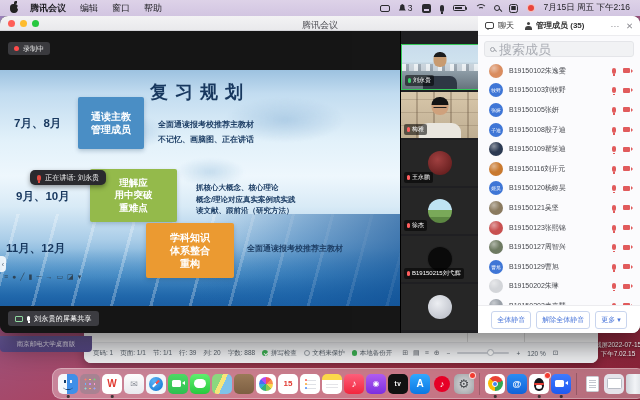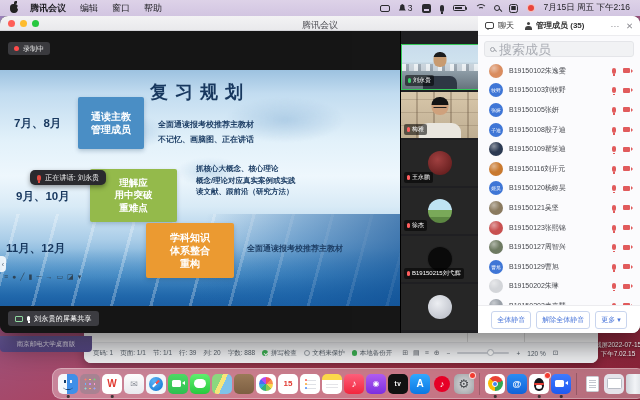--- a/index.html
+++ b/index.html
@@ -72,21 +72,21 @@
 .p1{left:14px;top:46px}.p2{left:16px;top:119px}.p3{left:6px;top:171px}
 .sbox{position:absolute;display:flex;flex-direction:column;align-items:center;justify-content:center;
 color:#fff;font-weight:bold;text-align:center;border-radius:2px;box-shadow:0 2px 4px rgba(20,60,100,.25)}
 .sbox div{line-height:13px;font-size:10px}
 .b1{left:78px;top:27px;width:66px;height:52px;background:#4a8ec5}
 .b2{left:90px;top:99px;width:87px;height:53px;background:#94ba4b}
 .b2 div{line-height:12.5px;font-size:9.5px}
 .b3{left:146px;top:153px;width:88px;height:55px;background:#eb9a31}
 .notes{position:absolute;color:#1e3f66;font-weight:600;white-space:nowrap}
 .n1{left:158px;top:47px;font-size:8px}.n1 div{line-height:15px}
-.n2{left:196px;top:93px;font-size:7.5px}.n2 div{line-height:11.5px}
+.n2{left:196px;top:112px;font-size:7.5px}.n2 div{line-height:11.5px}
 .n3{left:247px;top:173px;font-size:8px}.n3 div{line-height:11px}
 .toast{position:absolute;left:30px;top:100px;height:15px;background:#2a2a2e;border-radius:5px;display:flex;
 align-items:center;gap:4px;padding:0 7px;font-size:7.2px;color:#f0f0f0;z-index:8;box-shadow:0 2px 5px rgba(0,0,0,.4)}
 .t-mic{width:4px;height:6px;background:#e0493f;border-radius:2px;position:relative;flex:none}
 .t-mic::after{content:"";position:absolute;left:1px;bottom:-2px;width:2px;height:2px;background:#e0493f}
 .anno{position:absolute;left:4px;top:203px;display:flex;gap:4px;align-items:center;z-index:7}
 .anno span{font-size:7px;color:#2e4356;line-height:8px}
 .edge-tab{position:absolute;left:0;top:186px;width:6px;height:16px;background:rgba(255,255,255,.85);
 border-radius:0 4px 4px 0;font-size:7px;color:#567;display:flex;align-items:center;justify-content:center;z-index:7}
 .share-badge{position:absolute;left:8px;top:280px;height:15px;background:#3c3c41;border-radius:3px;display:flex;

